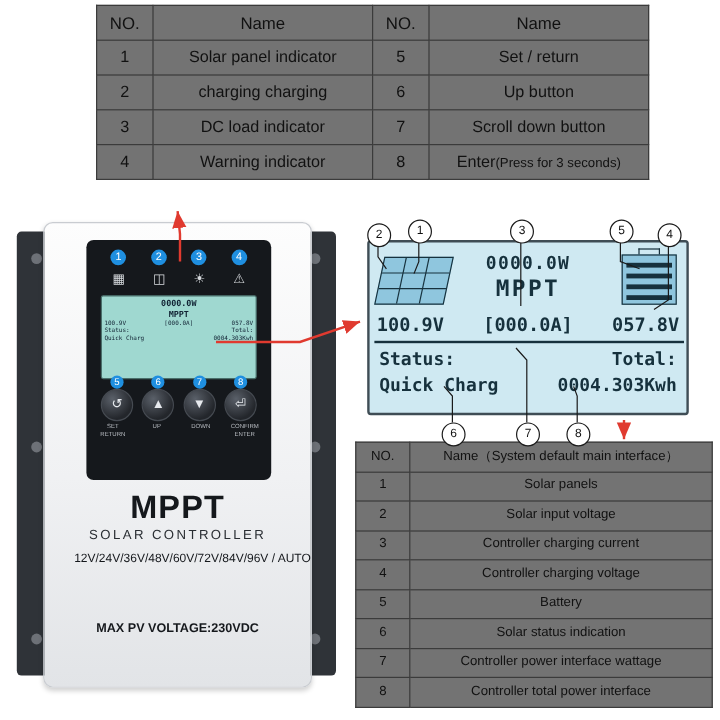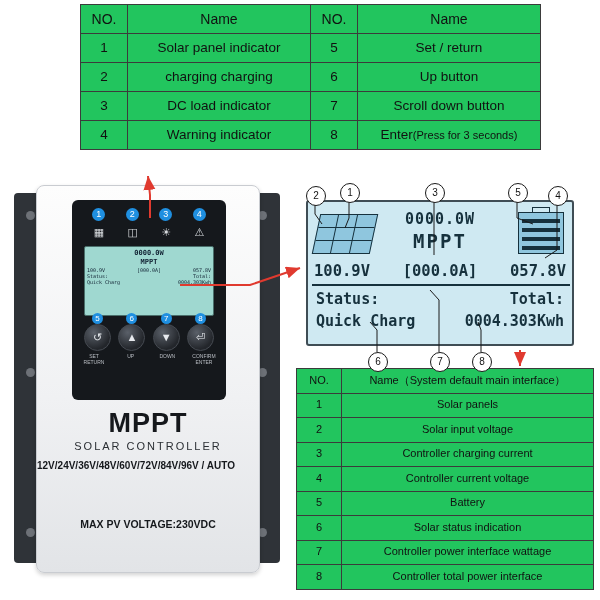--- a/index.html
+++ b/index.html
@@ -12,21 +12,21 @@
     height: 600px;
     position: relative;
     font-family: "Liberation Sans", sans-serif;
     overflow: hidden;
   }
 
   
   .tbl {
     position: absolute;
     border-collapse: collapse;
-    background: #22c55e;
+    background: #737373;
     table-layout: fixed;
   }
   .tbl td, .tbl th {
     border: 1px solid #3b3b3b;
     text-align: center;
     vertical-align: middle;
     font-weight: normal;
     color: #111;
     padding: 1px 2px;
     line-height: 1.05;
@@ -193,24 +193,24 @@
     position: absolute;
     top: 254px; left: 0; width: 100%;
     text-align: center;
     font-size: 11px;
     letter-spacing: 2px;
     color: #2a2e33;
   }
   #dev-volt {
     position: absolute;
     top: 274px; left: 0; width: 100%;
-    text-align: left;
+    text-align: right;
     font-size: 10px;
     color: #15181c;
-    font-weight: bold;
+    font-weight: normal;
   }
   #dev-maxpv {
     position: absolute;
     top: 332px; left: 0; width: 100%;
     text-align: center;
     font-size: 10.5px;
     color: #15181c;
     font-weight: bold;
   }
 
@@ -532,21 +532,21 @@
   <tr>
     <td>2</td>
     <td>Solar input voltage</td>
   </tr>
   <tr>
     <td>3</td>
     <td>Controller charging current</td>
   </tr>
   <tr>
     <td>4</td>
-    <td>Controller current voltage</td>
+    <td>Controller charging voltage</td>
   </tr>
   <tr>
     <td>5</td>
     <td>Battery</td>
   </tr>
   <tr>
     <td>6</td>
     <td>Solar status indication</td>
   </tr>
   <tr>

